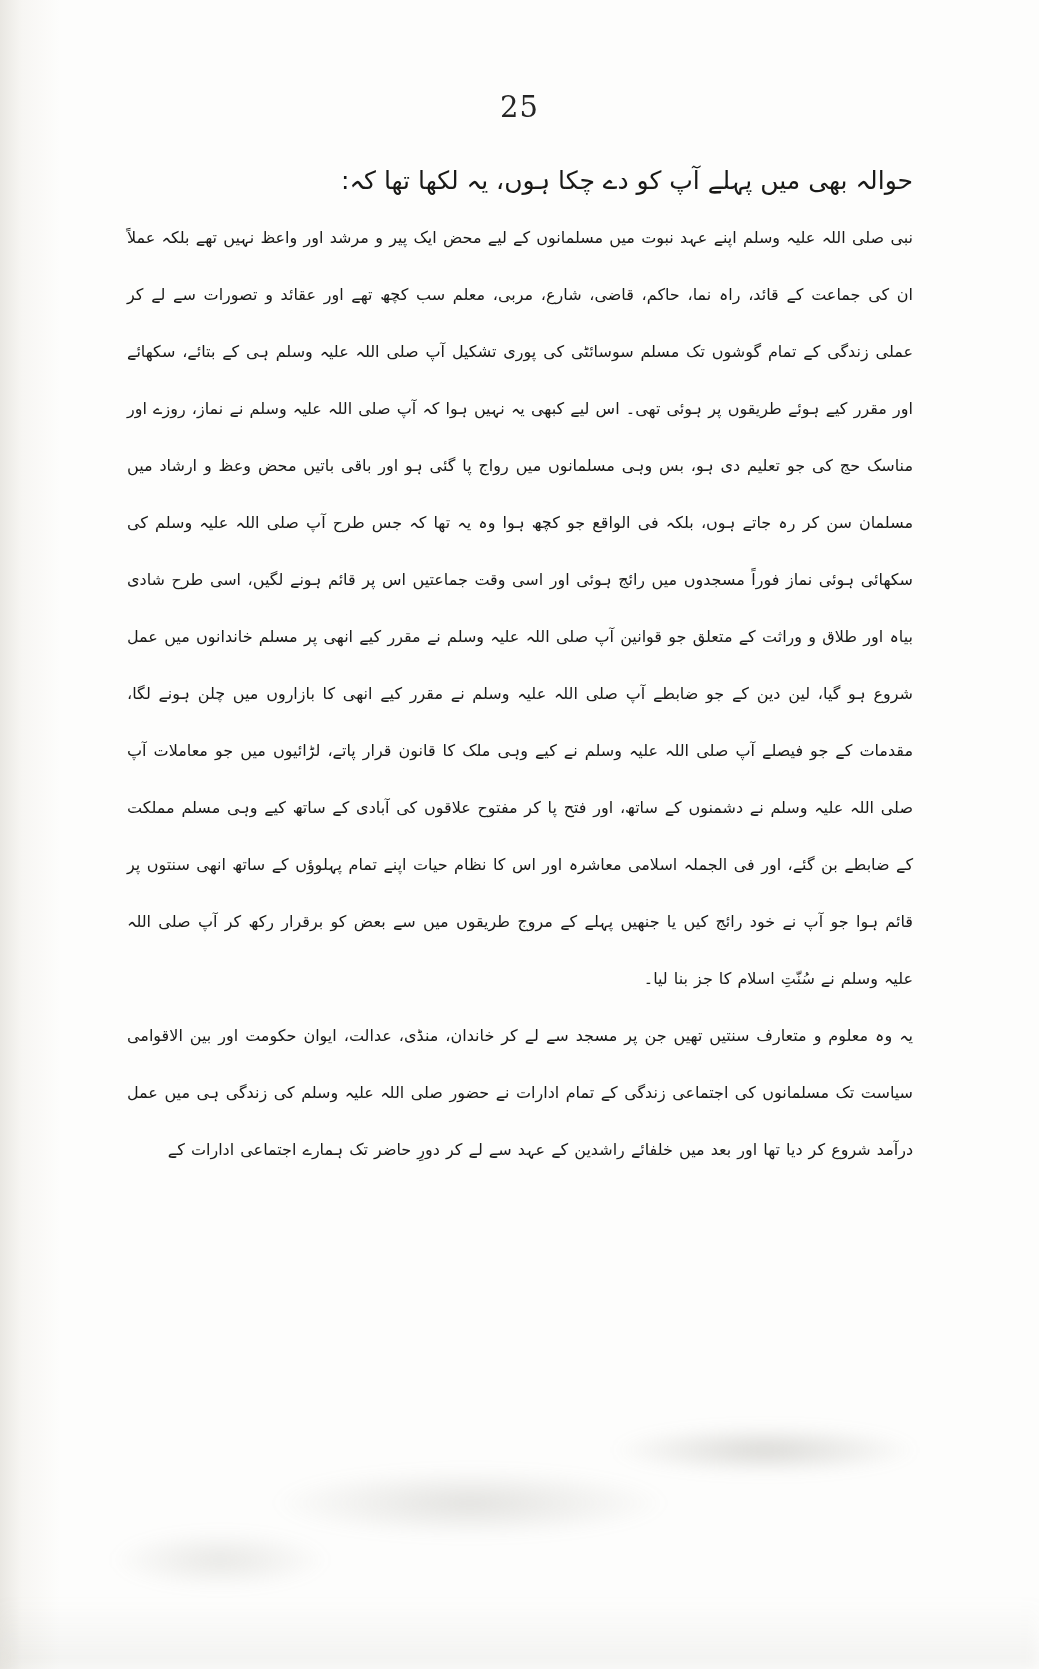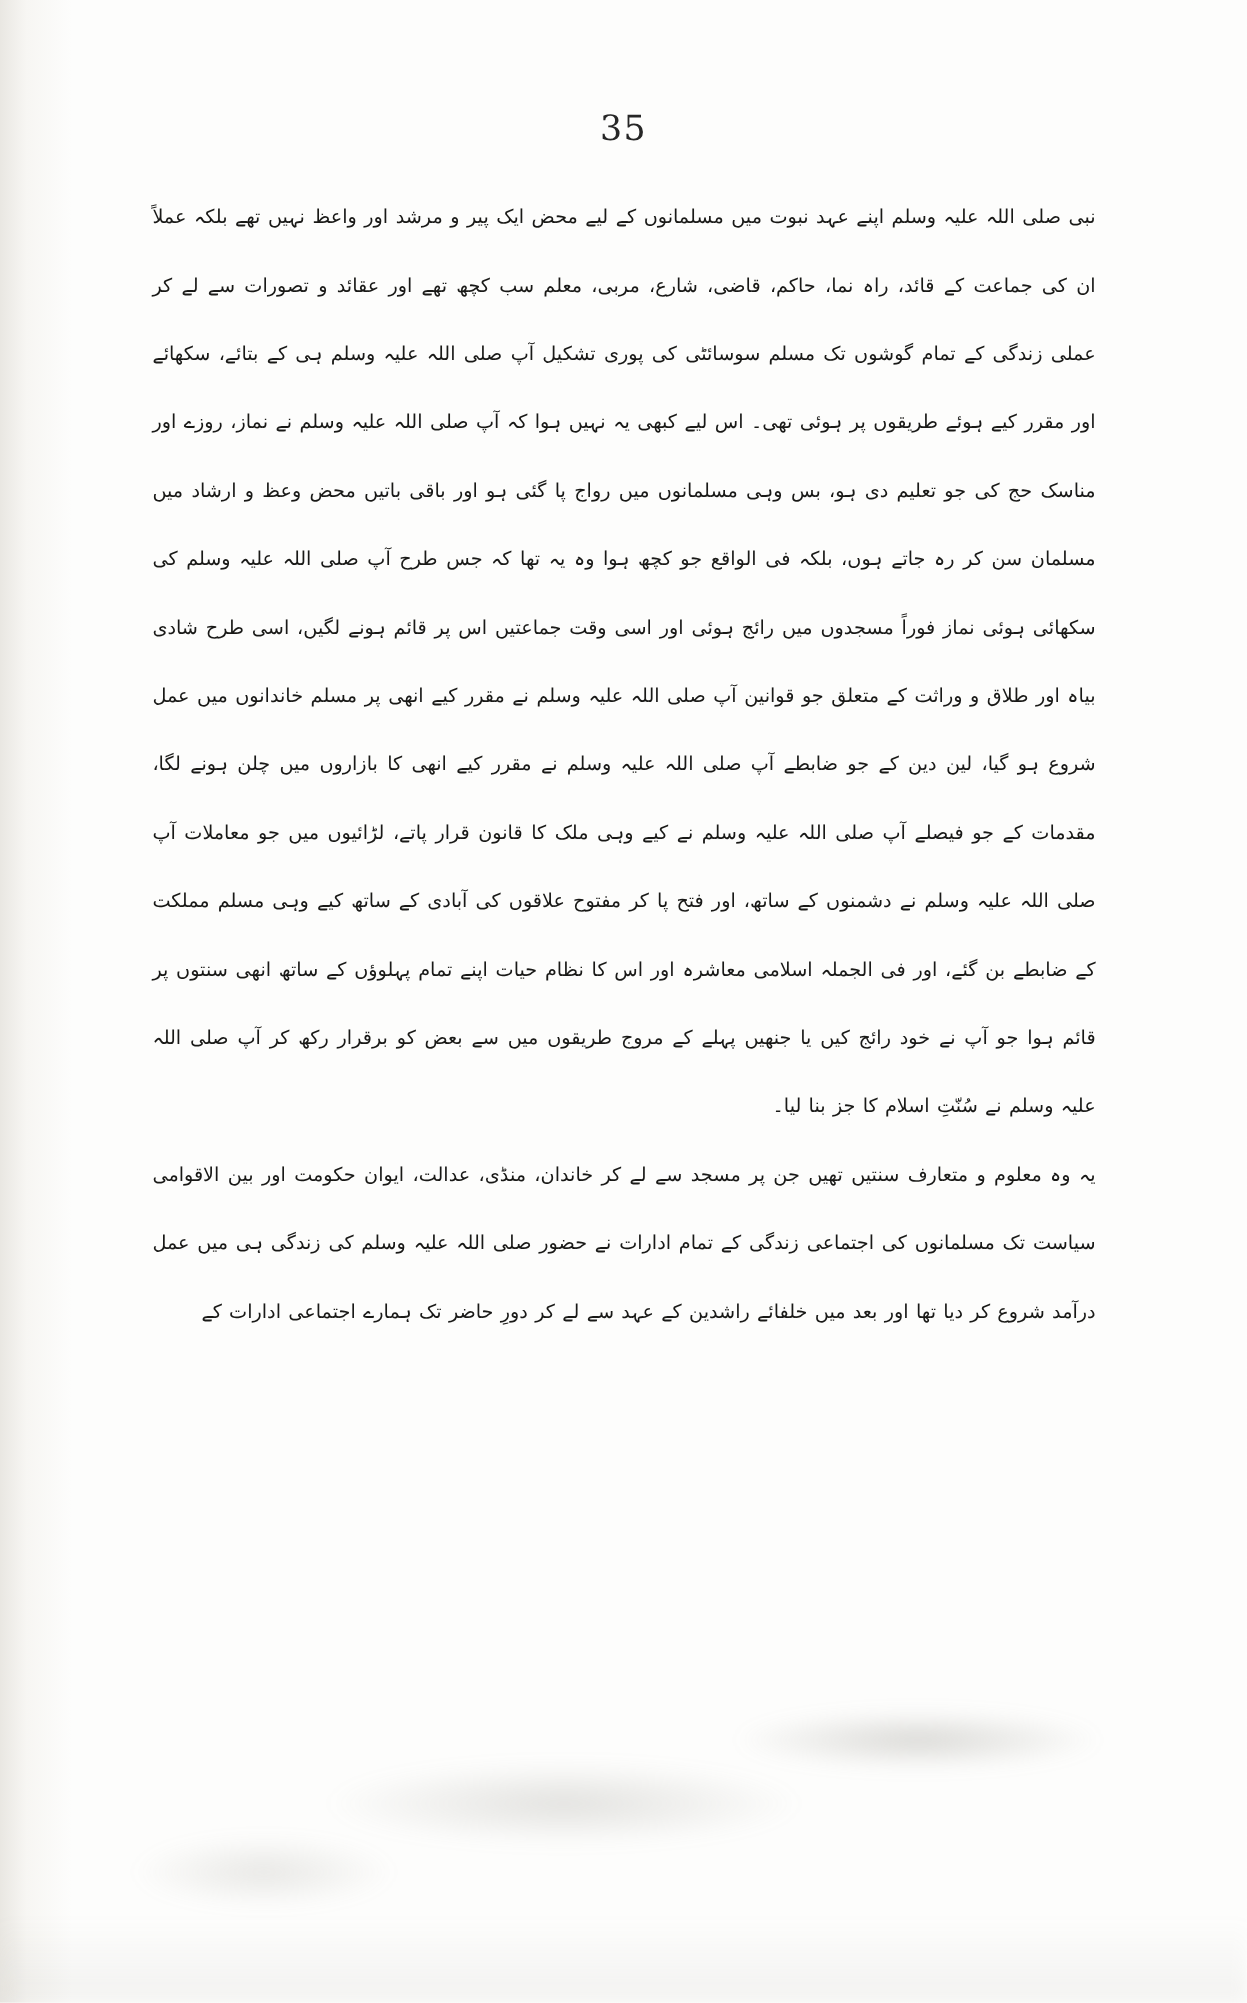--- a/index.html
+++ b/index.html
@@ -74,23 +74,24 @@
   .smudge.s4 {
     left: 0px; top: 1600px; width: 1039px; height: 69px;
     background: linear-gradient(180deg, rgba(150,148,140,0) 0%, rgba(150,148,140,0.10) 100%);
   }
 </style>
 </head>
 <body>
 
 <div class="page">
 
-  <div class="page-number">35</div>
+  <div class="page-number">25</div>
 
   <div class="text-block">
+    <p class="lead">حوالہ بھی میں پہلے آپ کو دے چکا ہوں، یہ لکھا تھا کہ:</p>
     <p class="para">نبی صلی اللہ علیہ وسلم اپنے عہد نبوت میں مسلمانوں کے لیے محض ایک پیر و مرشد اور واعظ نہیں تھے بلکہ عملاً ان کی جماعت کے قائد، راہ نما، حاکم، قاضی، شارع، مربی، معلم سب کچھ تھے اور عقائد و تصورات سے لے کر عملی زندگی کے تمام گوشوں تک مسلم سوسائٹی کی پوری تشکیل آپ صلی اللہ علیہ وسلم ہی کے بتائے، سکھائے اور مقرر کیے ہوئے طریقوں پر ہوئی تھی۔ اس لیے کبھی یہ نہیں ہوا کہ آپ صلی اللہ علیہ وسلم نے نماز، روزے اور مناسک حج کی جو تعلیم دی ہو، بس وہی مسلمانوں میں رواج پا گئی ہو اور باقی باتیں محض وعظ و ارشاد میں مسلمان سن کر رہ جاتے ہوں، بلکہ فی الواقع جو کچھ ہوا وہ یہ تھا کہ جس طرح آپ صلی اللہ علیہ وسلم کی سکھائی ہوئی نماز فوراً مسجدوں میں رائج ہوئی اور اسی وقت جماعتیں اس پر قائم ہونے لگیں، اسی طرح شادی بیاہ اور طلاق و وراثت کے متعلق جو قوانین آپ صلی اللہ علیہ وسلم نے مقرر کیے انھی پر مسلم خاندانوں میں عمل شروع ہو گیا، لین دین کے جو ضابطے آپ صلی اللہ علیہ وسلم نے مقرر کیے انھی کا بازاروں میں چلن ہونے لگا، مقدمات کے جو فیصلے آپ صلی اللہ علیہ وسلم نے کیے وہی ملک کا قانون قرار پاتے، لڑائیوں میں جو معاملات آپ صلی اللہ علیہ وسلم نے دشمنوں کے ساتھ، اور فتح پا کر مفتوح علاقوں کی آبادی کے ساتھ کیے وہی مسلم مملکت کے ضابطے بن گئے، اور فی الجملہ اسلامی معاشرہ اور اس کا نظام حیات اپنے تمام پہلوؤں کے ساتھ انھی سنتوں پر قائم ہوا جو آپ نے خود رائج کیں یا جنھیں پہلے کے مروج طریقوں میں سے بعض کو برقرار رکھ کر آپ صلی اللہ علیہ وسلم نے سُنّتِ اسلام کا جز بنا لیا۔</p>
     <p class="para">یہ وہ معلوم و متعارف سنتیں تھیں جن پر مسجد سے لے کر خاندان، منڈی، عدالت، ایوان حکومت اور بین الاقوامی سیاست تک مسلمانوں کی اجتماعی زندگی کے تمام ادارات نے حضور صلی اللہ علیہ وسلم کی زندگی ہی میں عمل درآمد شروع کر دیا تھا اور بعد میں خلفائے راشدین کے عہد سے لے کر دورِ حاضر تک ہمارے اجتماعی ادارات کے</p>
   </div>
 
   <div class="smudge s1"></div>
   <div class="smudge s2"></div>
   <div class="smudge s3"></div>
   <div class="smudge s4"></div>
 
 </div>

